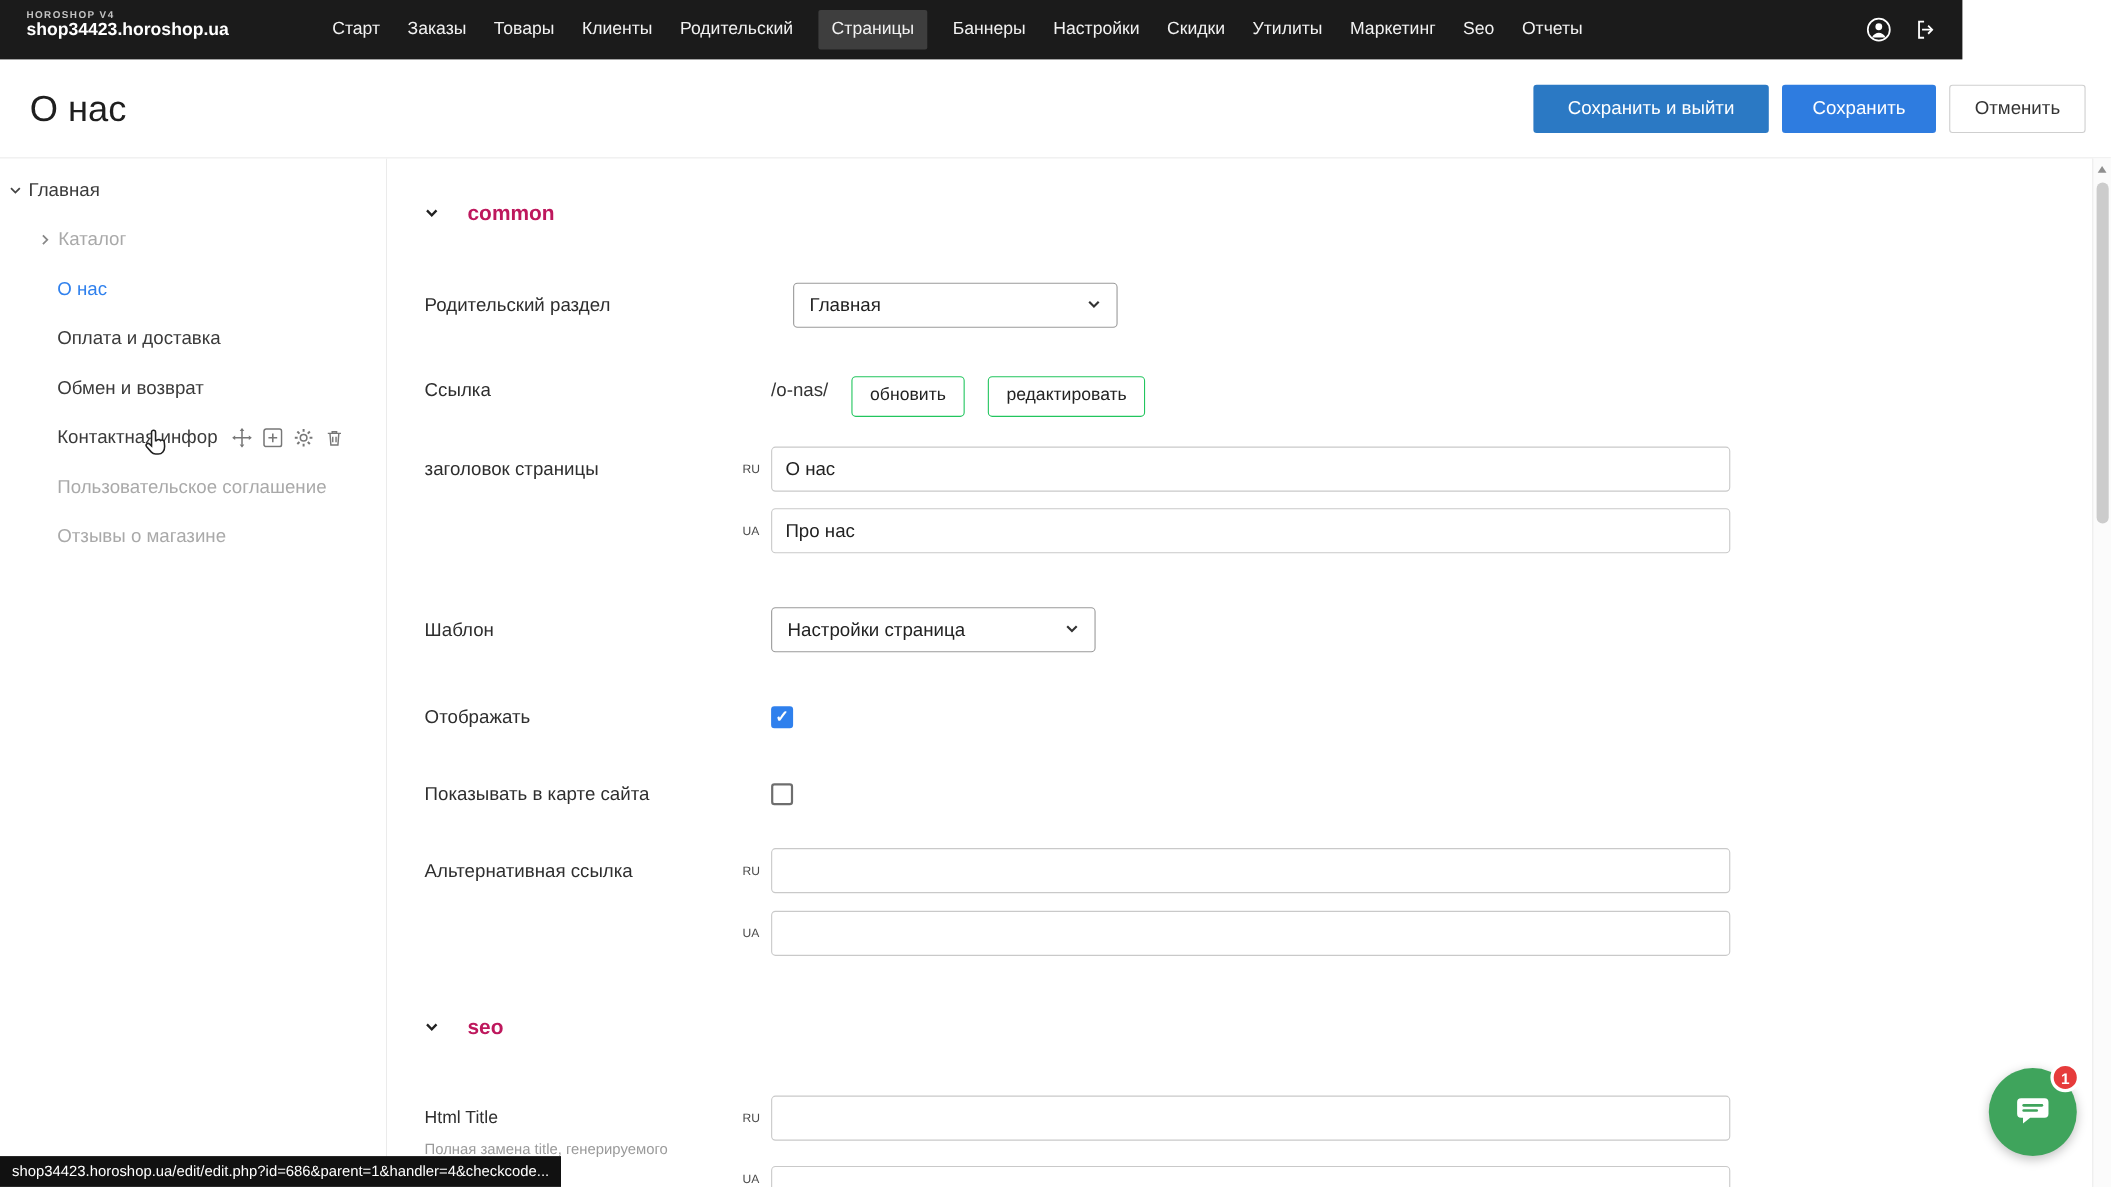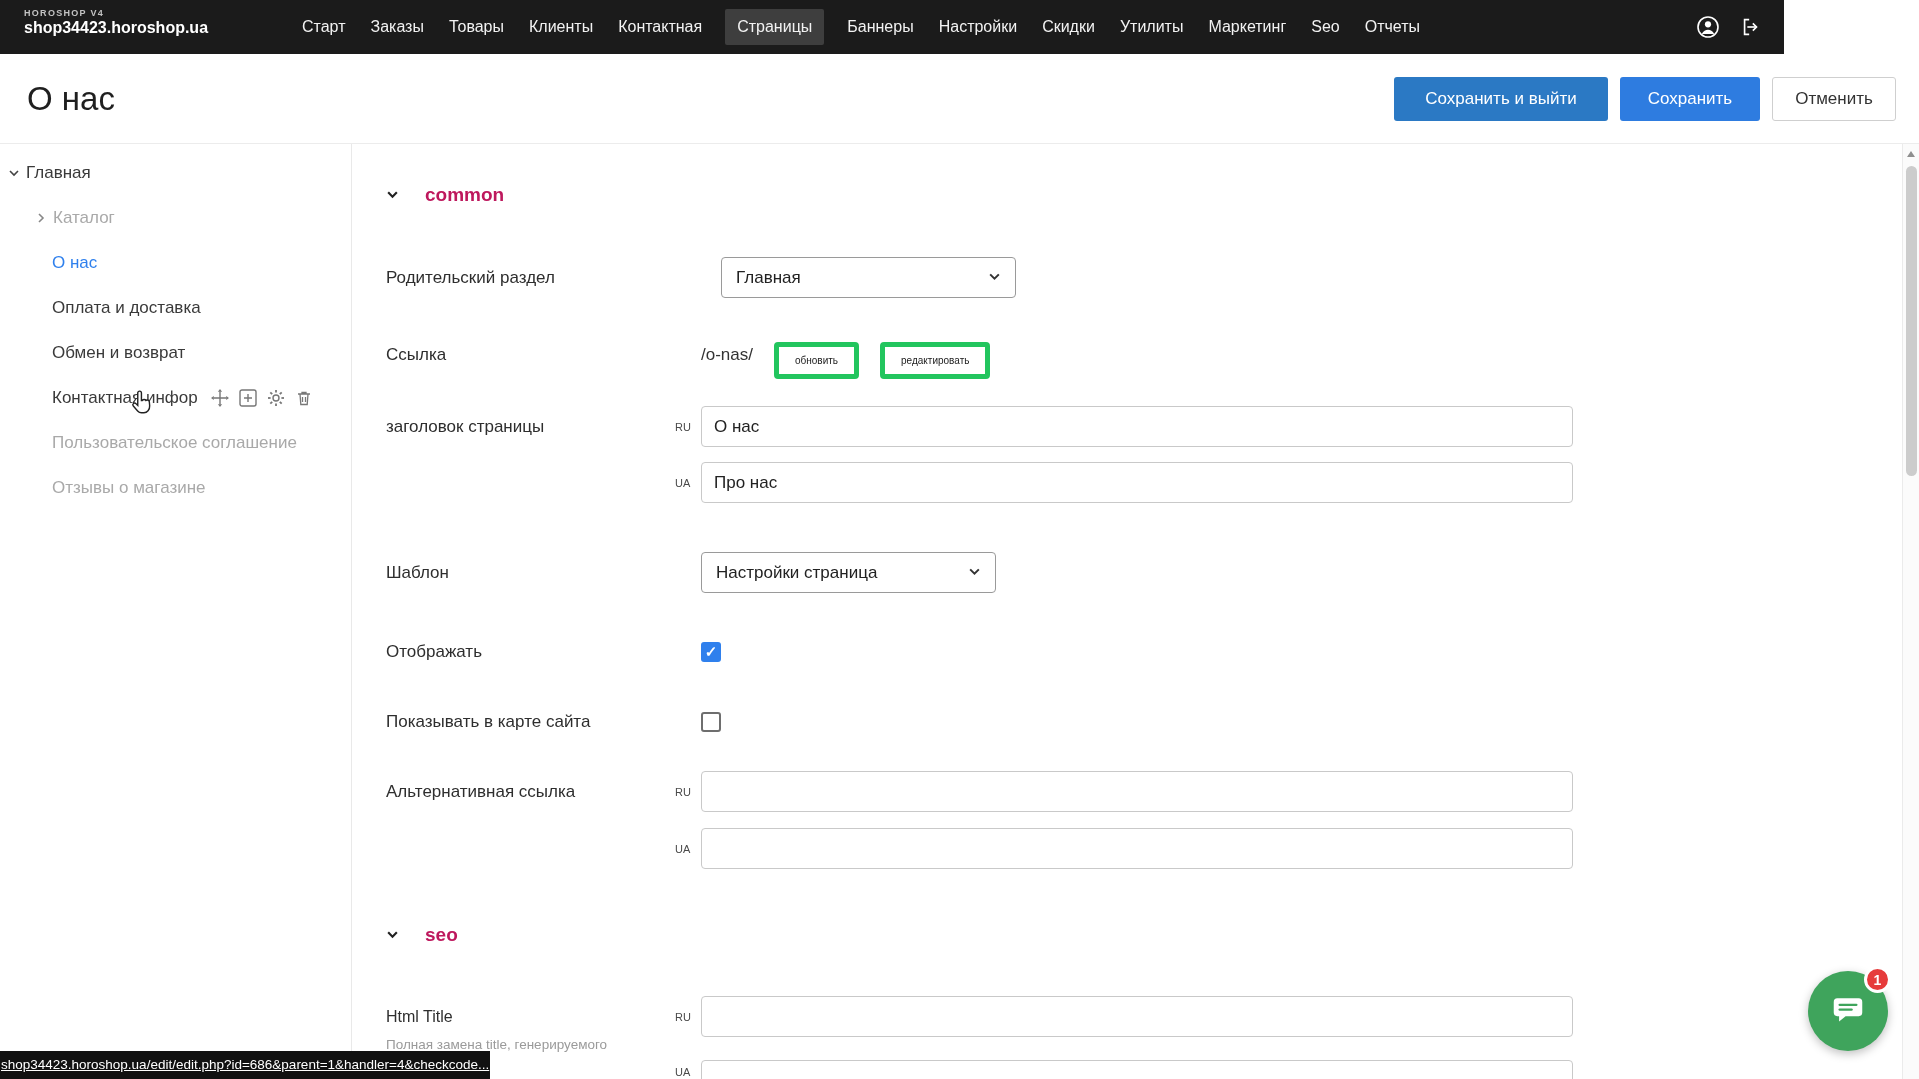--- a/index.html
+++ b/index.html
@@ -48,21 +48,21 @@
   .section-head { position:absolute; left:34px; display:flex; align-items:center; gap:26px; font-weight:700; font-size:19px; color:#be185d; cursor:pointer; }
   .frow { position:absolute; left:34px; right:0; display:flex; align-items:center; }
   .flabel { width:315px; font-size:17px; color:#2e2e2e; flex-shrink:0; }
   .fcontrol { position:relative; display:flex; align-items:center; }
   .select { width:295px; height:41px; border:1px solid #9a9a9a; border-radius:4px; background:#fff;
             display:flex; align-items:center; justify-content:space-between; padding:0 14px; font-size:17px; color:#222; cursor:pointer; }
   .input { width:872px; height:41px; border:1px solid #c9c9c9; border-radius:4px; font-size:17px; padding:0 12px; color:#222; font-family:inherit; background:#fff; }
   .lang-badge { position:absolute; left:-26px; top:50%; transform:translateY(-50%); font-size:11px; color:#4a4a4a; width:24px; }
   .lang-badge.align-top { top:6px; transform:none; }
   .link-path { font-size:17px; color:#333; margin-right:21px; }
-  .link-btn { height:37px; border:5px solid #22c55e; background:#fff; border-radius:4px; font-size:10px; color:#222; padding:0 16px; cursor:pointer; font-family:inherit;margin-top:11px; }
+  .link-btn { height:37px; border:1px solid #22c55e; background:#fff; border-radius:4px; font-size:16px; color:#222; padding:0 16px; cursor:pointer; font-family:inherit;margin-top:11px; }
   .link-btn + .link-btn { margin-left:21px; }
   .cb { width:20px; height:20px; border-radius:3px; cursor:pointer; }
   .cb.checked { background:#2f80ed; color:#fff; display:flex; align-items:center; justify-content:center; font-size:15px; font-weight:700; line-height:1; }
   .cb.un { background:#fff; border:2px solid #6e6e6e; }
   .flabel-stack { width:315px; flex-shrink:0; }
   .flabel-title { font-size:16px; color:#2e2e2e; line-height:41px; }
   .flabel-help { font-size:13.5px; color:#9a9a9a; line-height:16px; margin-top:0; }
   .top-align { align-items:flex-start; }
 
   #sec-common { top:40px; }
@@ -78,42 +78,42 @@
   #sec-seo { top:780px; }
   #row-html-ru { top:852px; height:41px; }
   #row-html-ua { top:916px; height:41px; }
 
   
   .scrollbar { position:absolute; top:144px; right:0; width:17px; bottom:0; background:#fbfbfb; border-left:1px solid #ebebeb; z-index:30; }
   .scroll-arrow { position:absolute; top:7px; left:4px; width:0; height:0; border-left:4.5px solid transparent; border-right:4.5px solid transparent; border-bottom:6px solid #8f8f8f; cursor:pointer; }
   .scroll-thumb { position:absolute; top:22px; left:3px; width:11px; height:310px; background:#cccccc; border-radius:6px; cursor:pointer; }
 
   
-  .status-tooltip { position:absolute; left:0; bottom:0; background:#111; color:#fff; font-size:13.5px; padding:6px 1px 7px; white-space:nowrap; z-index:50;text-decoration:underline; }
+  .status-tooltip { position:absolute; left:0; bottom:0; background:#111; color:#fff; font-size:13.5px; padding:6px 11px 7px; white-space:nowrap; z-index:50; }
 
   
   .chat-widget { position:absolute; left:1808px; top:971px; width:80px; height:80px; border-radius:50%; background:#3fa45c;
                  display:flex; align-items:center; justify-content:center; cursor:pointer; box-shadow:0 3px 10px rgba(0,0,0,.25); z-index:40; }
   .chat-badge { position:absolute; top:-5px; right:-3px; min-width:27px; height:27px; border-radius:14px; background:#e63b3b; color:#fff;
                 font-size:14px; font-weight:700; display:flex; align-items:center; justify-content:center; border:3px solid #fff; }
 </style>
 </head>
 <body>
 
 <header class="topbar">
   <div class="brand">
     <span class="brand-small">HOROSHOP V4</span>
     <span class="brand-main">shop34423.horoshop.ua</span>
   </div>
   <nav class="menu">
     <span class="menu-item">Старт</span>
     <span class="menu-item">Заказы</span>
     <span class="menu-item">Товары</span>
     <span class="menu-item">Клиенты</span>
-    <span class="menu-item">Контактная</span>
+    <span class="menu-item">Родительский</span>
     <span class="menu-item active">Страницы</span>
     <span class="menu-item">Баннеры</span>
     <span class="menu-item">Настройки</span>
     <span class="menu-item">Скидки</span>
     <span class="menu-item">Утилиты</span>
     <span class="menu-item">Маркетинг</span>
     <span class="menu-item">Seo</span>
     <span class="menu-item">Отчеты</span>
   </nav>
   <div class="topbar-right">

